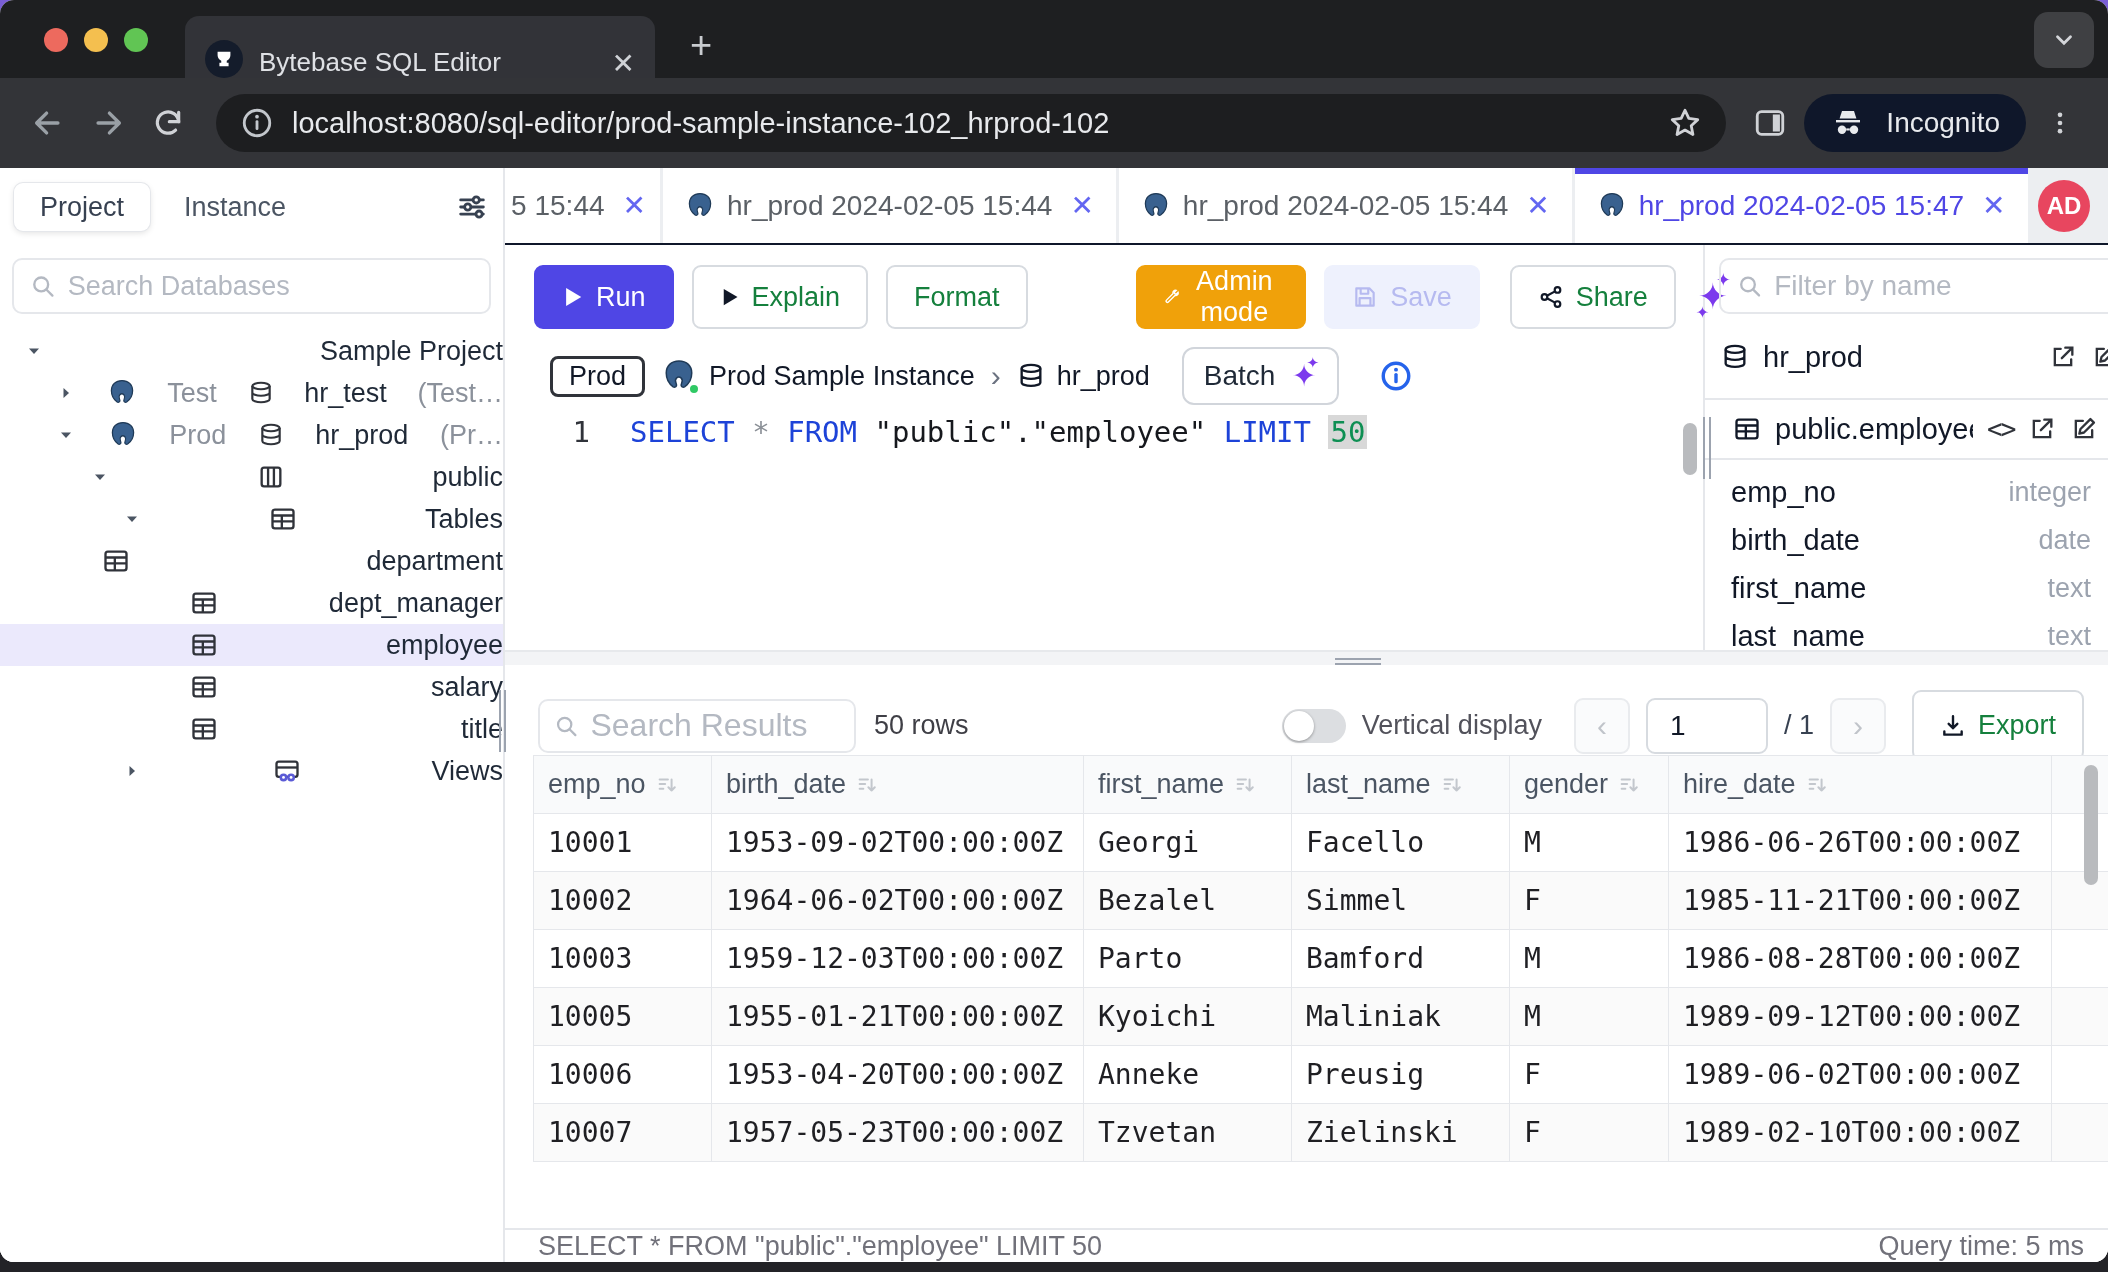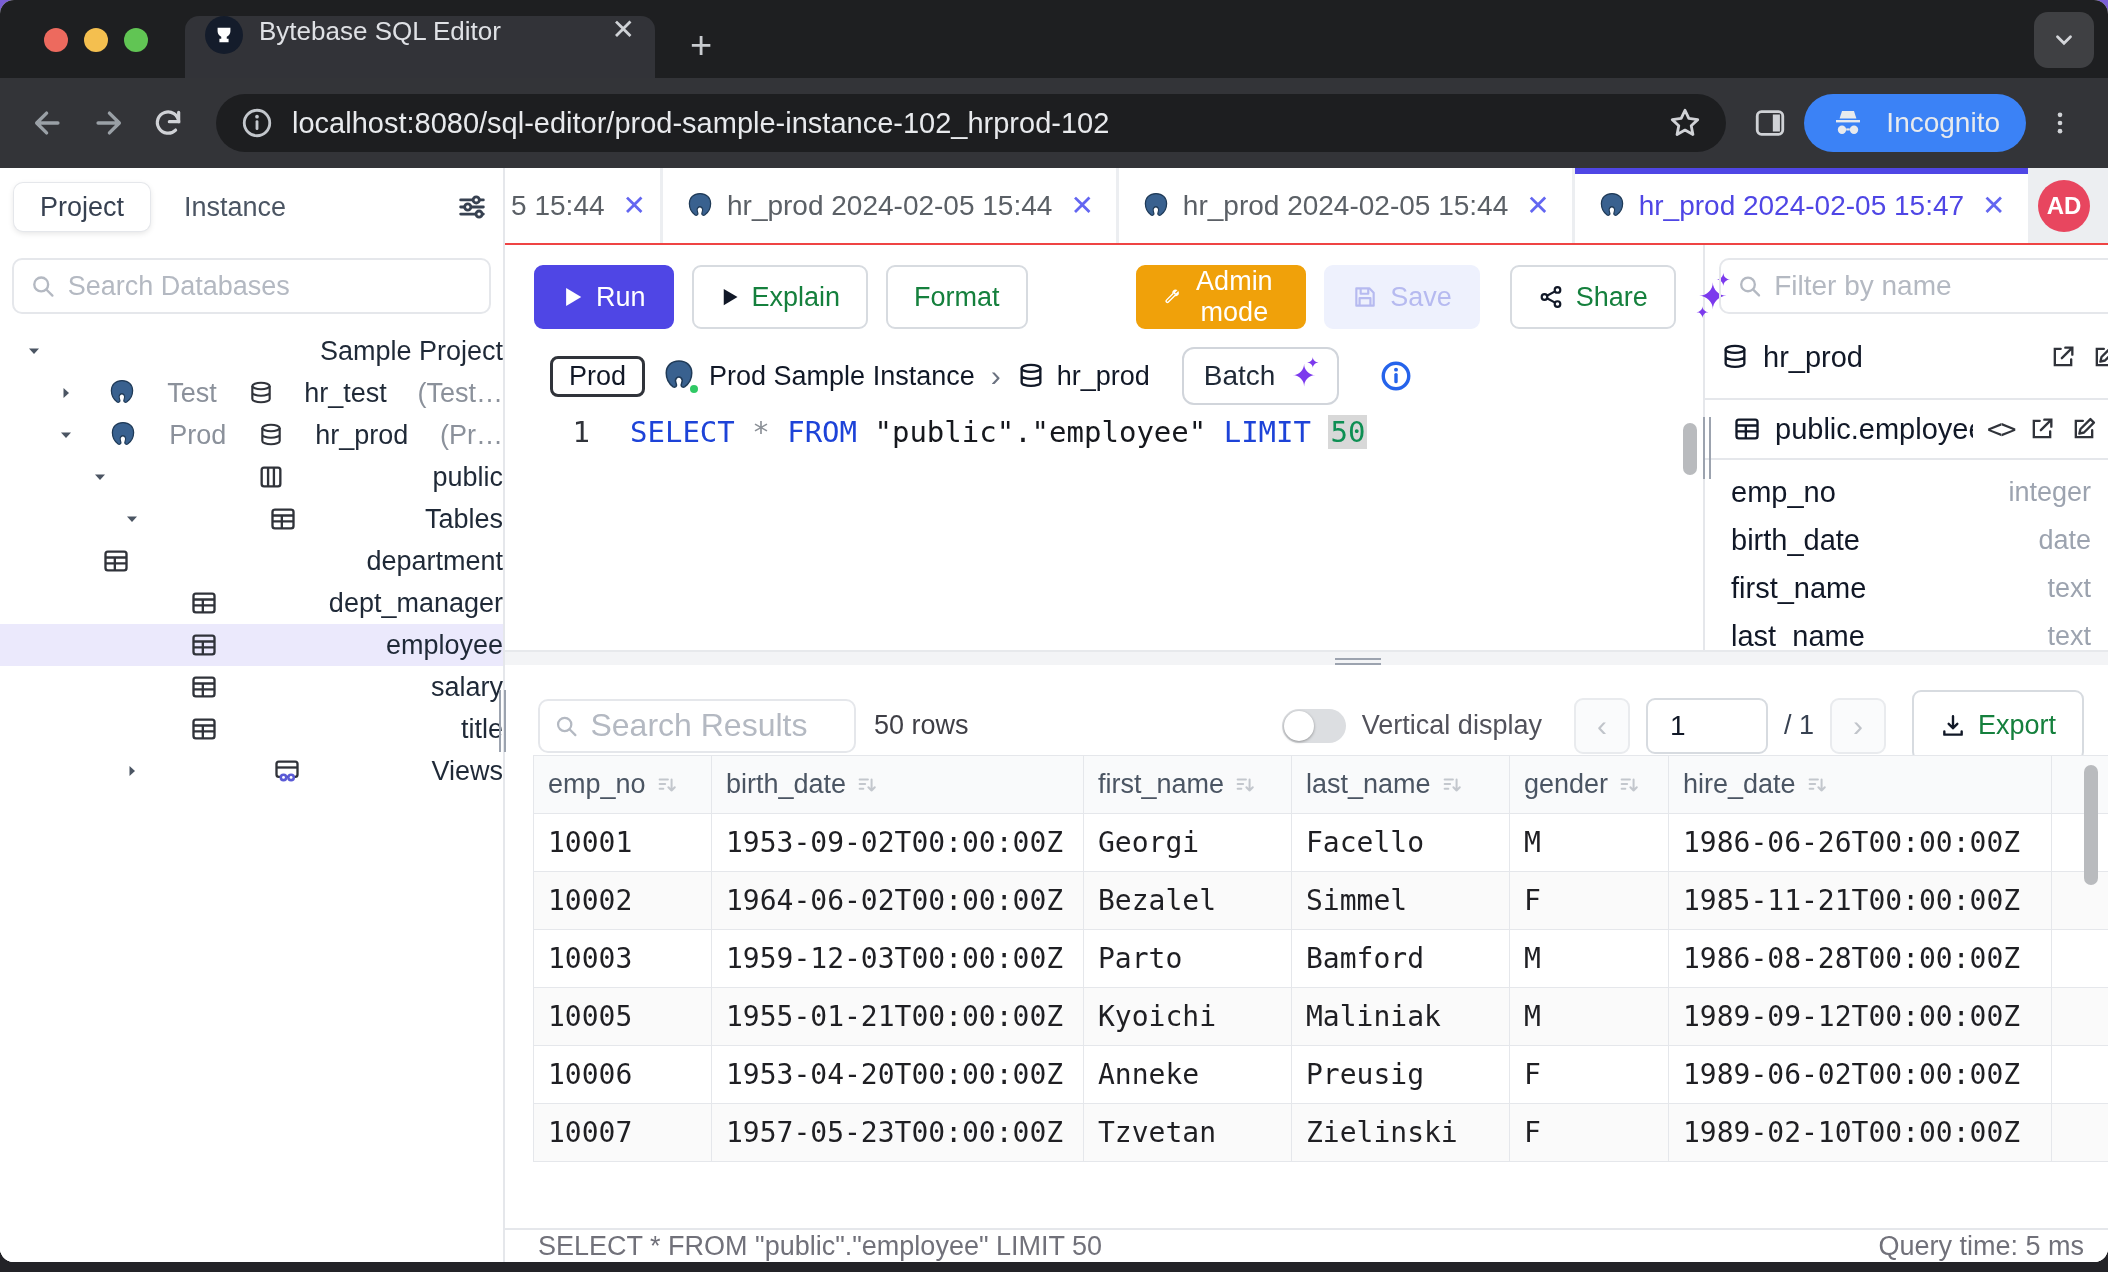--- a/index.html
+++ b/index.html
@@ -11,35 +11,35 @@
   }
   .window{ position:absolute; top:0; left:0; width:2108px; height:1262px;
     border-radius:14px; overflow:hidden; background:#fff; }
 
   
   .tabstrip{ height:78px; background:#1e1f21; position:relative; }
   .traffic{ position:absolute; top:28px; left:44px; display:flex; gap:16px; }
   .traffic span{ width:24px; height:24px; border-radius:50%; display:block; }
   .t-close{ background:#ed6a5e; } .t-min{ background:#f4bf4f; } .t-max{ background:#61c554; }
   .btab{ position:absolute; left:185px; top:16px; width:470px; height:62px;
-    background:#323338; border-radius:14px 14px 0 0; display:flex; align-items:flex-start;
+    background:#323338; border-radius:14px 14px 0 0; display:flex; align-items:flex-end;
     padding:0 20px; gap:16px; color:#dfe1e5; }
   .btab .title{ flex:1; font-size:26px; white-space:nowrap; overflow:hidden; }
   .favicon{ width:38px; height:38px; border-radius:50%; background:#141c2b; display:flex;
     align-items:center; justify-content:center; flex:none; }
   .tab-x{ color:#cfd2d6; font-size:28px; line-height:1; }
   .newtab-btn{ position:absolute; left:690px; top:30px; color:#c8cbcf; font-size:38px; line-height:30px; }
   .chev-btn{ position:absolute; right:14px; top:12px; width:60px; height:56px; background:#3f4043;
     border-radius:14px; color:#d3d5d9; display:flex; align-items:center; justify-content:center; }
   .navbar{ height:90px; background:#333438; display:flex; align-items:center; padding:0 22px; gap:8px; }
   .nav-ic{ width:52px; height:52px; display:flex; align-items:center; justify-content:center; flex:none; }
   .urlpill{ flex:1; height:58px; margin:0 10px 0 14px; background:#1d1e20; border-radius:29px;
     display:flex; align-items:center; padding:0 24px; gap:18px; color:#e8eaed; min-width:0; }
   .urlpill .url{ flex:1; font-size:29px; white-space:nowrap; overflow:hidden; }
-  .incog{ height:58px; background:#3b82f6; border-radius:29px; display:flex; align-items:center;
+  .incog{ height:58px; background:#0f172a; border-radius:29px; display:flex; align-items:center;
     gap:20px; padding:0 26px; color:#e8eaed; font-size:28px; }
 
   
   .app{ position:absolute; top:168px; left:0; right:0; bottom:0; background:#fff; display:flex; }
 
   
   .sidebar{ width:505px; flex:none; border-right:2px solid #e5e7eb; position:relative; background:#fff; }
   .sb-head{ height:78px; display:flex; align-items:center; padding:0 14px; gap:8px; }
   .sb-tab{ height:48px; padding:0 26px; display:flex; align-items:center; border-radius:9px;
     font-size:27px; color:#374151; }
@@ -56,21 +56,21 @@
   .trow .car{ width:20px; flex:none; display:flex; justify-content:center; }
   .trow.selected{ background:#ebe9fc; }
   .dim{ color:#8b919b; }
   .sb-handle{ position:absolute; right:-4px; top:522px; height:62px; width:8px; display:flex; gap:3px; }
   .sb-handle i{ width:2px; background:#9ca3af; display:block; height:100%; }
 
   
   .main{ flex:1; display:flex; flex-direction:column; min-width:0; }
 
   
-  .wtabs{ height:77px; background:#eceef1; border-bottom:2px solid #ef4444; display:flex;
+  .wtabs{ height:77px; background:#eceef1; border-bottom:2px solid #0f172a; display:flex;
     align-items:stretch; gap:3px; position:relative; }
   .wtab{ background:#fff; display:flex; align-items:center; gap:12px; padding:0 22px;
     color:#5b6066; font-size:28px; white-space:nowrap; position:relative; flex:none; }
   .wtab .x{ color:#6366f1; font-size:28px; margin-left:6px; }
   .wtab.partial{ width:155px; overflow:hidden; justify-content:flex-end; padding:0 14px; }
   .wtab.active{ color:#4f46e5; }
   .wtab.active::before{ content:""; position:absolute; top:0; left:0; right:0; height:6px; background:#4f46e5; }
   .wtab-plus{ display:flex; align-items:center; padding:0 16px; color:#374151; font-size:40px; }
   .avatar{ position:absolute; right:18px; top:12px; width:52px; height:52px; border-radius:50%;
     background:#e8465f; color:#fff; font-weight:bold; font-size:24px; display:flex;

